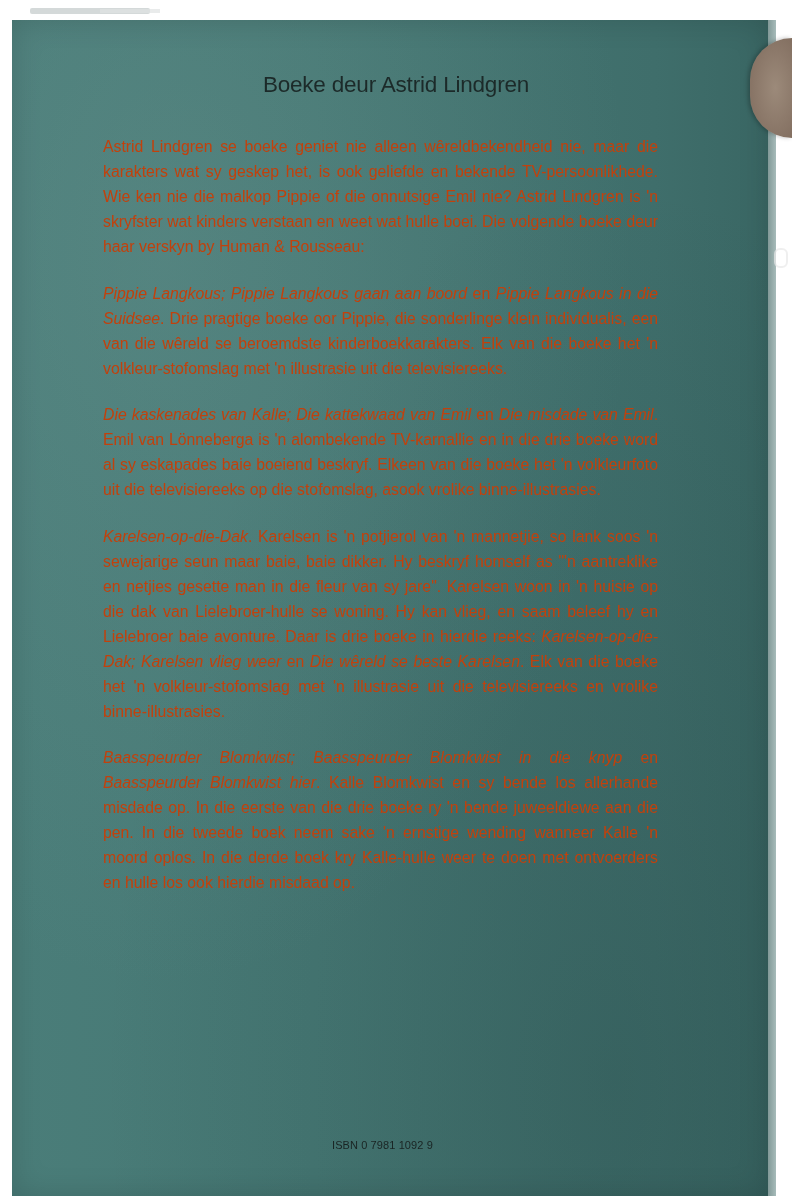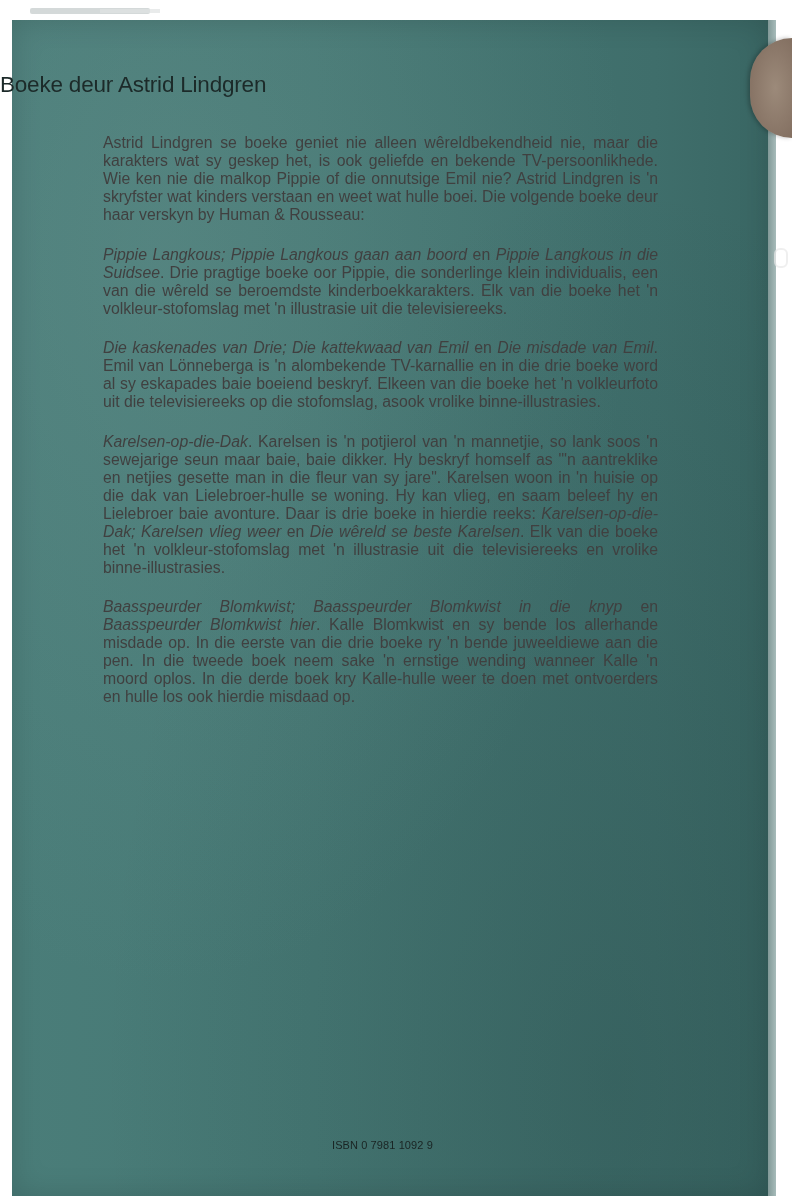--- a/index.html
+++ b/index.html
@@ -34,25 +34,26 @@
       background: radial-gradient(ellipse at 60% 50%, #9c8a7a, #7e6a5c);
       border-radius: 50px 0 0 50px;
       box-shadow: -2px 0 4px rgba(0,0,0,0.25);
     }
     .edge-mark {
       position: absolute; left: 774px; top: 248px; width: 10px; height: 16px;
       border: 2px solid #e8e8e8; border-radius: 6px; opacity: 0.7;
     }
     .title {
       position: absolute; left: 0; width: 792px; top: 72px;
+      text-align: center;
       font-size: 22.5px; color: #1c2a29; letter-spacing: -0.2px;
     }
     .body-text {
       position: absolute; left: 103px; width: 555px;
-      color: #404040; font-size: 15.8px; line-height: 18px;
+      color: #c2410c; font-size: 15.8px; line-height: 25px;
       text-align: justify;
     }
     .para { margin: 0 0 21.6px 0; }
     .para em { }
     .isbn {
       position: absolute; left: 332px; top: 1139px;
       font-size: 11px; color: #1a2423; letter-spacing: 0.1px;
     }
   </style>
 </head>
@@ -69,21 +70,21 @@
 <div class="title">Boeke deur Astrid Lindgren</div>
 
 <div class="body-text" style="top:134px;">
   <p class="para">Astrid Lindgren se boeke geniet nie alleen wêreldbekendheid nie, maar die karakters wat sy geskep het, is ook geliefde en bekende TV-persoonlikhede. Wie ken nie die malkop Pippie of die onnutsige Emil nie? Astrid Lindgren is 'n skryfster wat kinders verstaan en weet wat hulle boei. Die volgende boeke deur haar verskyn by Human &amp; Rousseau:</p>
 
   <p class="para">
     <em>Pippie Langkous; Pippie Langkous gaan aan boord</em><span> en </span><em>Pippie Langkous in die Suidsee</em><span>. Drie pragtige boeke oor Pippie, die sonderlinge klein individualis, een van die wêreld se beroemdste kinderboekkarakters. Elk van die boeke het 'n volkleur-stofomslag met 'n illustrasie uit die televisiereeks.</span>
   </p>
 
   <p class="para">
-    <em>Die kaskenades van Drie; Die kattekwaad van Emil</em><span> en </span><em>Die misdade van Emil</em><span>. Emil van Lönneberga is 'n alombekende TV-karnallie en in die drie boeke word al sy eskapades baie boeiend beskryf. Elkeen van die boeke het 'n volkleurfoto uit die televisiereeks op die stofomslag, asook vrolike binne-illustrasies.</span>
+    <em>Die kaskenades van Kalle; Die kattekwaad van Emil</em><span> en </span><em>Die misdade van Emil</em><span>. Emil van Lönneberga is 'n alombekende TV-karnallie en in die drie boeke word al sy eskapades baie boeiend beskryf. Elkeen van die boeke het 'n volkleurfoto uit die televisiereeks op die stofomslag, asook vrolike binne-illustrasies.</span>
   </p>
 
   <p class="para">
     <em>Karelsen-op-die-Dak</em><span>. Karelsen is 'n potjierol van 'n mannetjie, so lank soos 'n sewejarige seun maar baie, baie dikker. Hy beskryf homself as "'n aantreklike en netjies gesette man in die fleur van sy jare". Karelsen woon in 'n huisie op die dak van Lielebroer-hulle se woning. Hy kan vlieg, en saam beleef hy en Lielebroer baie avonture. Daar is drie boeke in hierdie reeks: </span><em>Karelsen-op-die-Dak; Karelsen vlieg weer</em><span> en </span><em>Die wêreld se beste Karelsen</em><span>. Elk van die boeke het 'n volkleur-stofomslag met 'n illustrasie uit die televisiereeks en vrolike binne-illustrasies.</span>
   </p>
 
   <p class="para">
     <em>Baasspeurder Blomkwist; Baasspeurder Blomkwist in die knyp</em><span> en </span><em>Baasspeurder Blomkwist hier</em><span>. Kalle Blomkwist en sy bende los allerhande misdade op. In die eerste van die drie boeke ry 'n bende juweeldiewe aan die pen. In die tweede boek neem sake 'n ernstige wending wanneer Kalle 'n moord oplos. In die derde boek kry Kalle-hulle weer te doen met ontvoerders en hulle los ook hierdie misdaad op.</span>
   </p>
 

